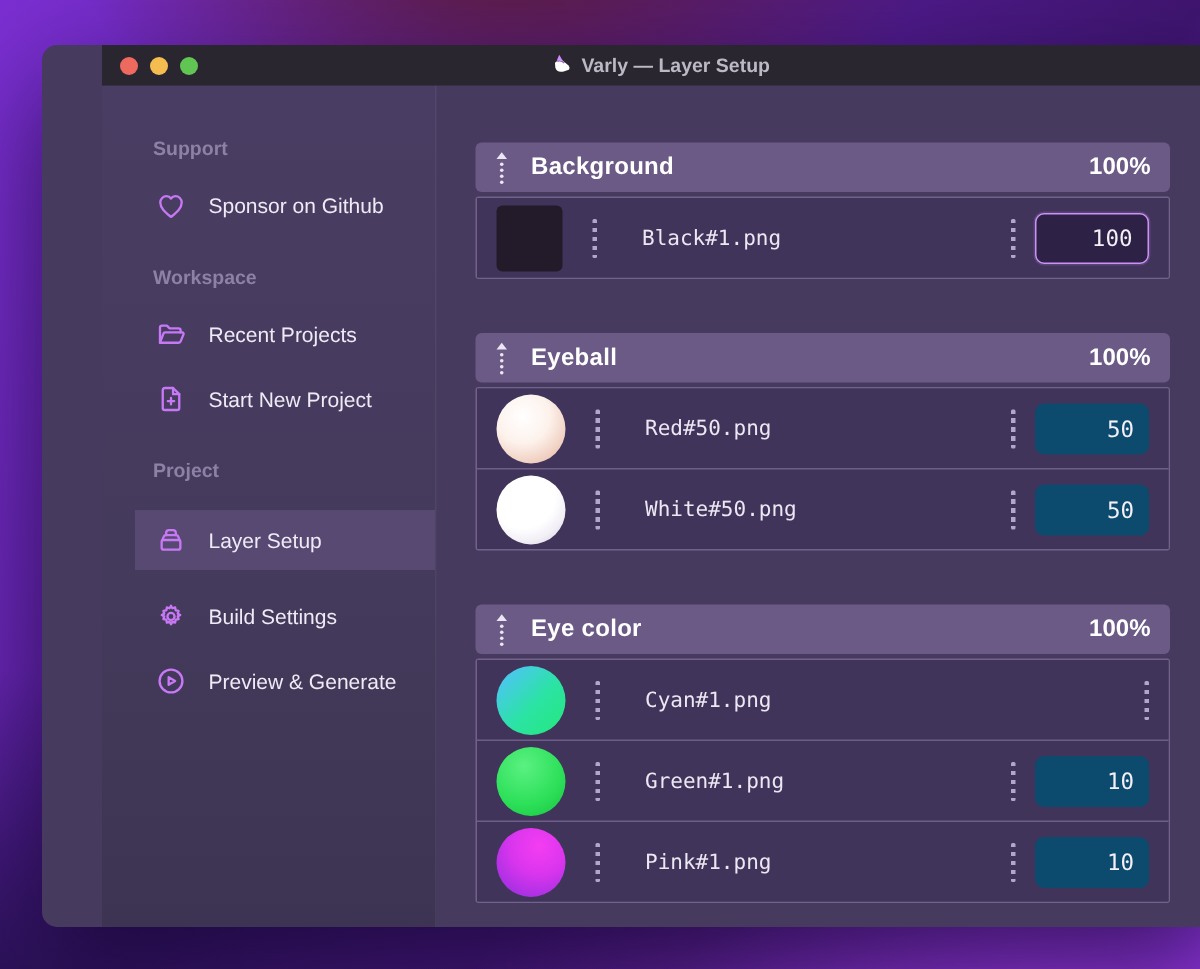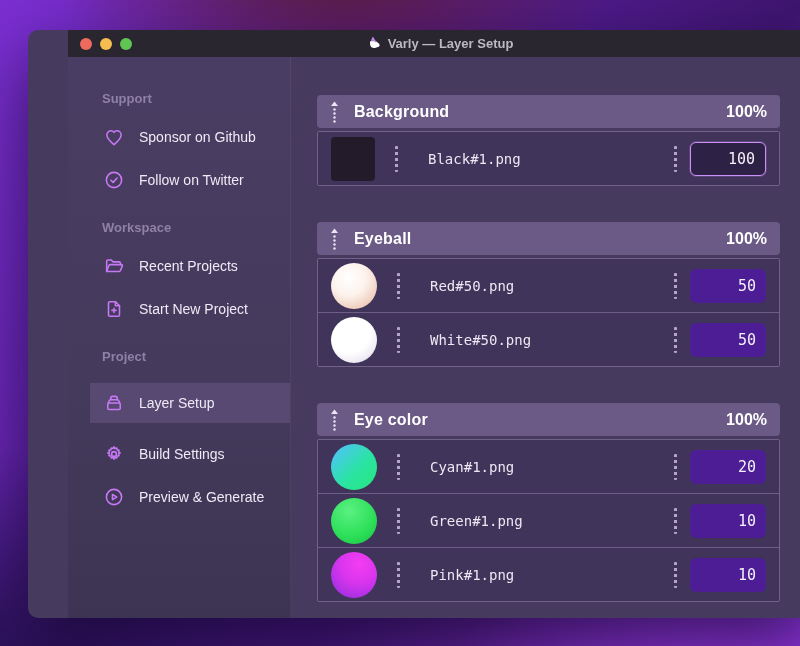--- a/index.html
+++ b/index.html
@@ -58,21 +58,21 @@
   .thumb.green-sphere{background:radial-gradient(circle at 40% 28%, #5af182 0%, #2cdf58 60%, #17c23f 100%);}
   .thumb.pink-sphere{background:radial-gradient(circle at 62% 26%, #f43df2 0%, #da35ee 42%, #9c2fe0 88%, #8429cf 100%);}
   .dash-sep{
     width:3px;height:26px;border-radius:1px;flex:0 0 auto;
     background:repeating-linear-gradient(to bottom, rgba(219,204,240,.75) 0 3px, transparent 3px 6px);
   }
   .filename{font-family:"DejaVu Sans Mono", monospace;font-size:14px;color:#ece7f3;margin-left:30px;}
   .spacer{flex:1;}
   .value-input{
     width:76px;height:34px;margin-left:13px;flex:0 0 auto;box-sizing:border-box;
-    background:#4c1d95;border:none;border-radius:6px;
+    background:#0c4a6e;border:none;border-radius:6px;
     color:#f4f0f9;font-family:"DejaVu Sans Mono", monospace;font-size:15px;
     text-align:right;padding:0 10px;outline:none;
   }
   .value-input.focused{background:#2d2145;border:1.5px solid #cd90f8;box-shadow:0 0 0 1px rgba(205,144,248,.18);}
 </style>
 </head>
 <body>
 
 <div class="window">
 
@@ -102,29 +102,20 @@
 
       <div class="side-item">
         <span class="sicon">
           <svg width="22" height="22" viewBox="0 0 24 24">
               <path d="M12 20.3 C8 17 4.2 14 4.2 9.9 C4.2 7.2 6.3 5.2 8.8 5.2 C10.2 5.2 11.3 5.9 12 6.9 C12.7 5.9 13.8 5.2 15.2 5.2 C17.7 5.2 19.8 7.2 19.8 9.9 C19.8 14 16 17 12 20.3 Z"></path>
             </svg>
         </span>
         <span>Sponsor on Github</span>
       </div>
 
-      <div class="side-item">
-        <span class="sicon">
-          <svg width="22" height="22" viewBox="0 0 24 24">
-              <circle cx="12" cy="12" r="8.3"></circle>
-              <path d="M8.6 12.2 L11 14.6 L15.4 9.8"></path>
-            </svg>
-        </span>
-        <span>Follow on Twitter</span>
-      </div>
 
       <div class="section-label later">Workspace</div>
 
       <div class="side-item">
         <span class="sicon">
           <svg width="22" height="22" viewBox="0 0 24 24">
               <path d="M4 18 V7 a1.5 1.5 0 0 1 1.5 -1.5 H9 l2 2 h6.5 A1.5 1.5 0 0 1 19 9 v1.5"></path>
               <path d="M4 18 L6.4 11.5 a1.4 1.4 0 0 1 1.3 -1 H20.2 a1 1 0 0 1 .9 1.4 L19 17 a1.5 1.5 0 0 1 -1.4 1 H4 Z"></path>
             </svg>
         </span>
@@ -253,21 +244,20 @@
           <span class="group-title">Eye color</span>
           <span class="group-weight">100%</span>
         </div>
         <div class="rows">
           <div class="row">
             <div class="thumb sphere cyan-sphere"></div>
             <div class="dash-sep"></div>
             <span class="filename">Cyan#1.png</span>
             <div class="spacer"></div>
             <div class="dash-sep"></div>
-            <input class="value-input" value="20" style="">
           </div>
           <div class="row">
             <div class="thumb sphere green-sphere"></div>
             <div class="dash-sep"></div>
             <span class="filename">Green#1.png</span>
             <div class="spacer"></div>
             <div class="dash-sep"></div>
             <input class="value-input" value="10" style="">
           </div>
           <div class="row">

